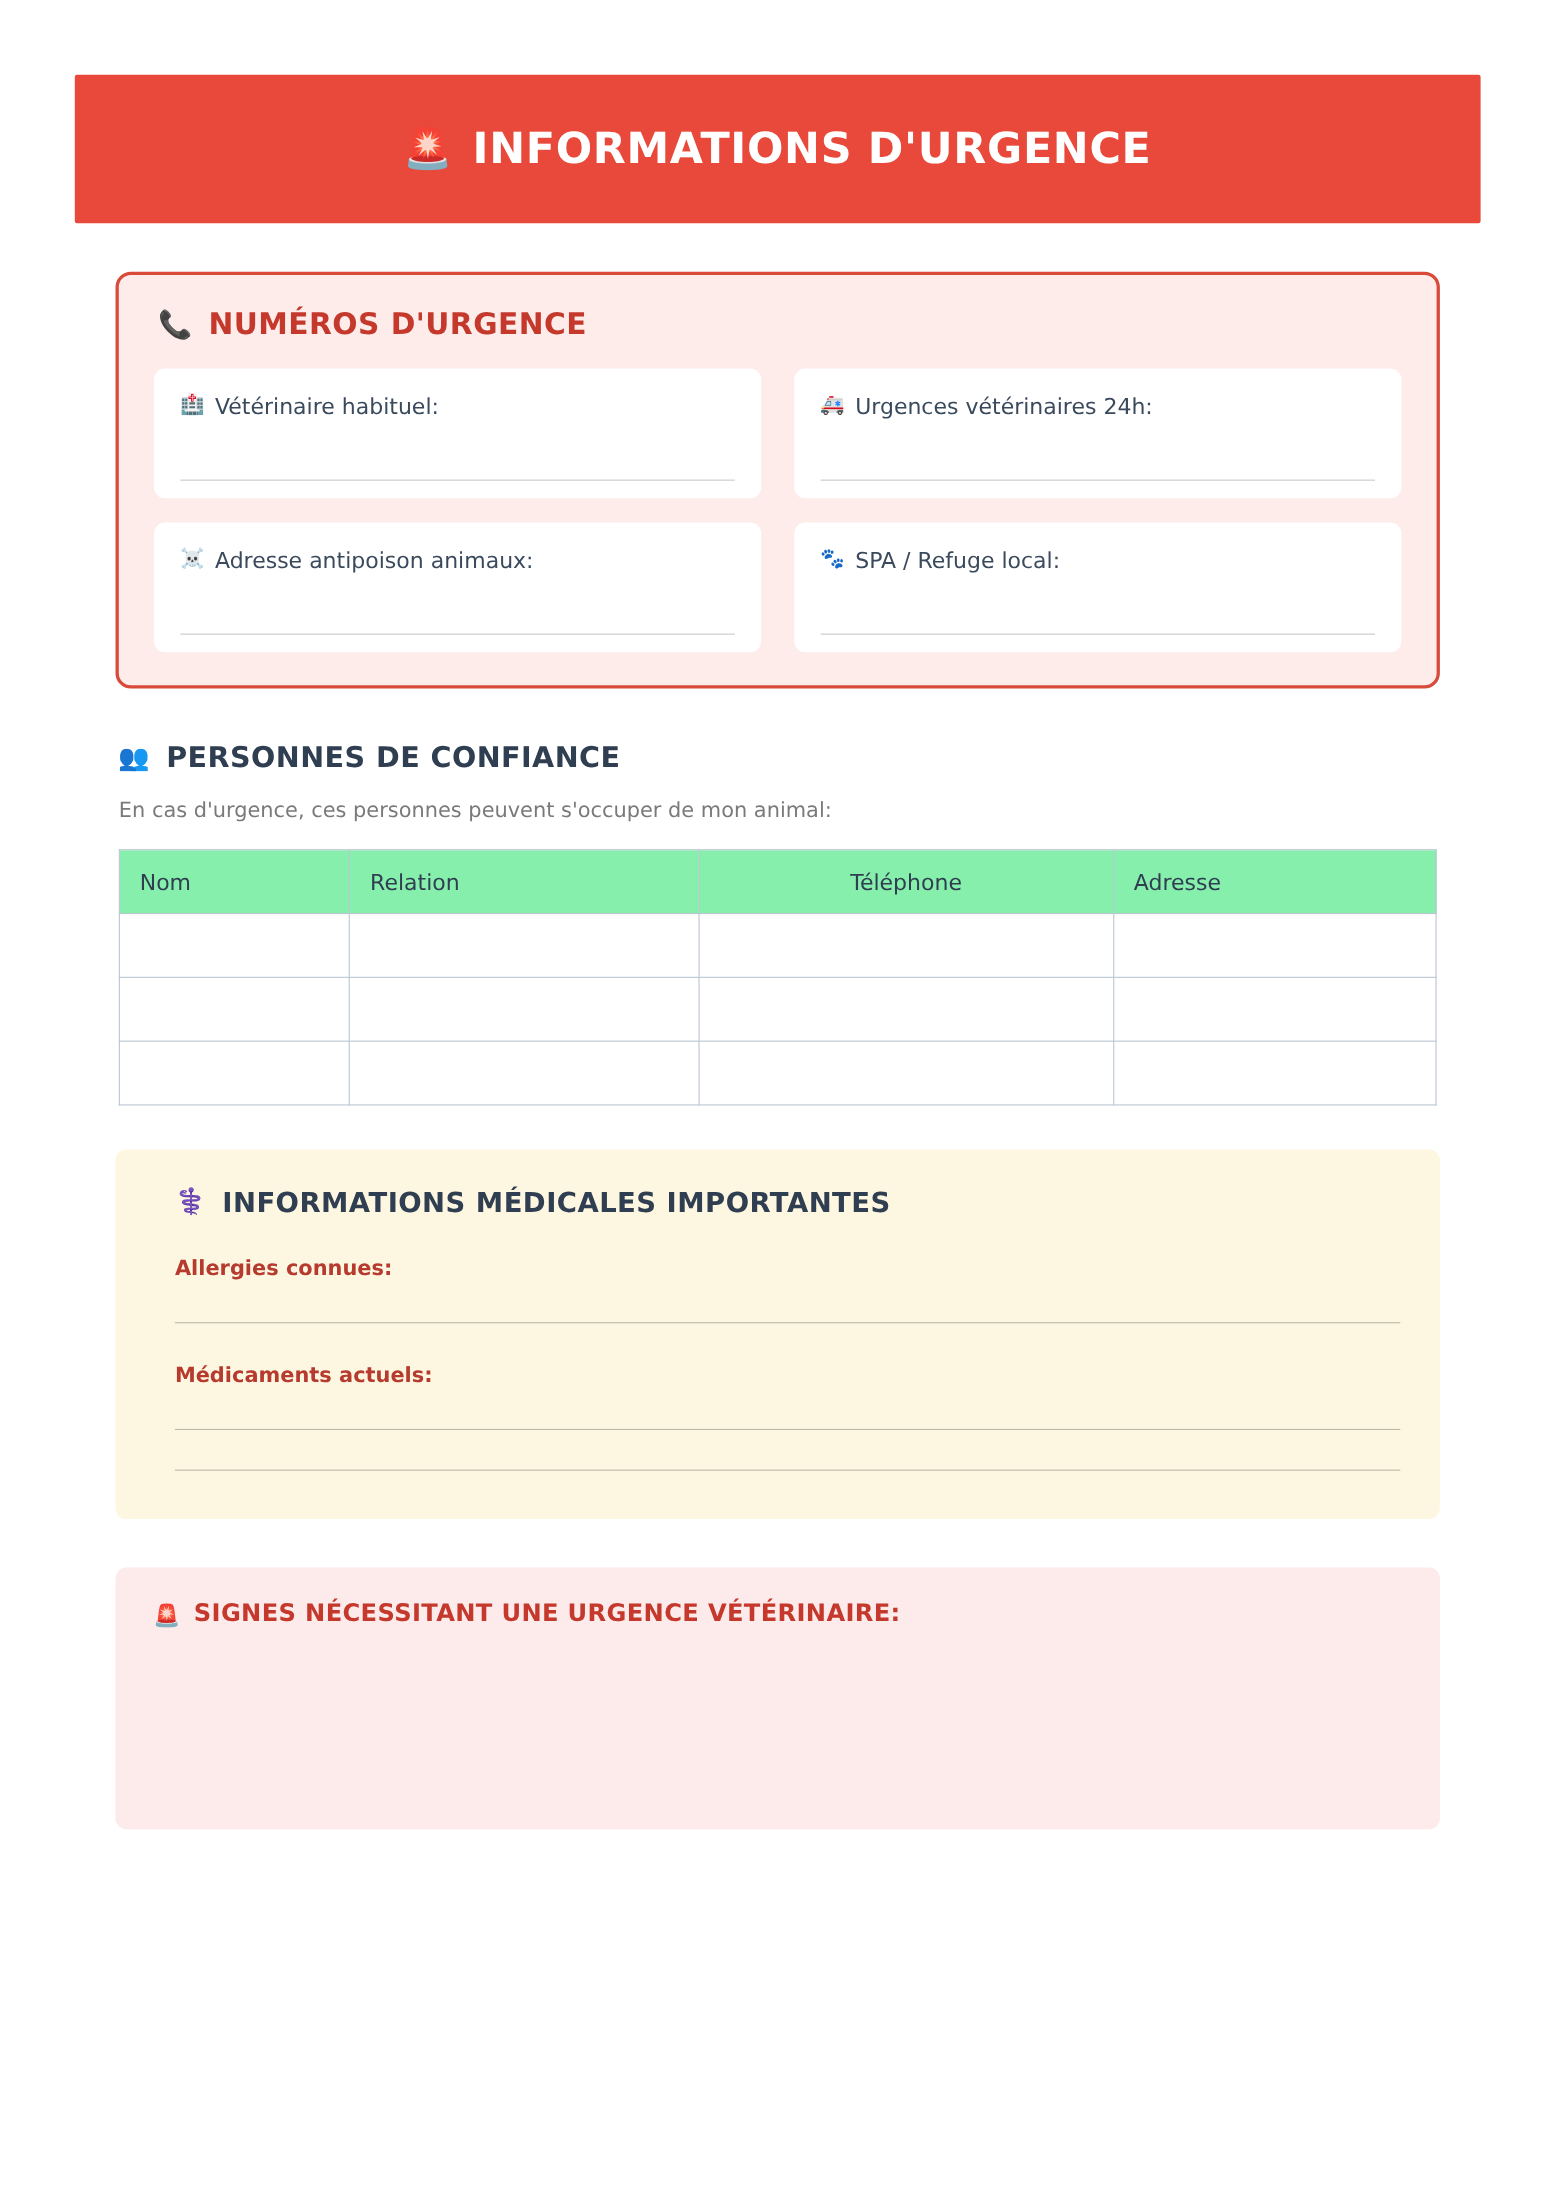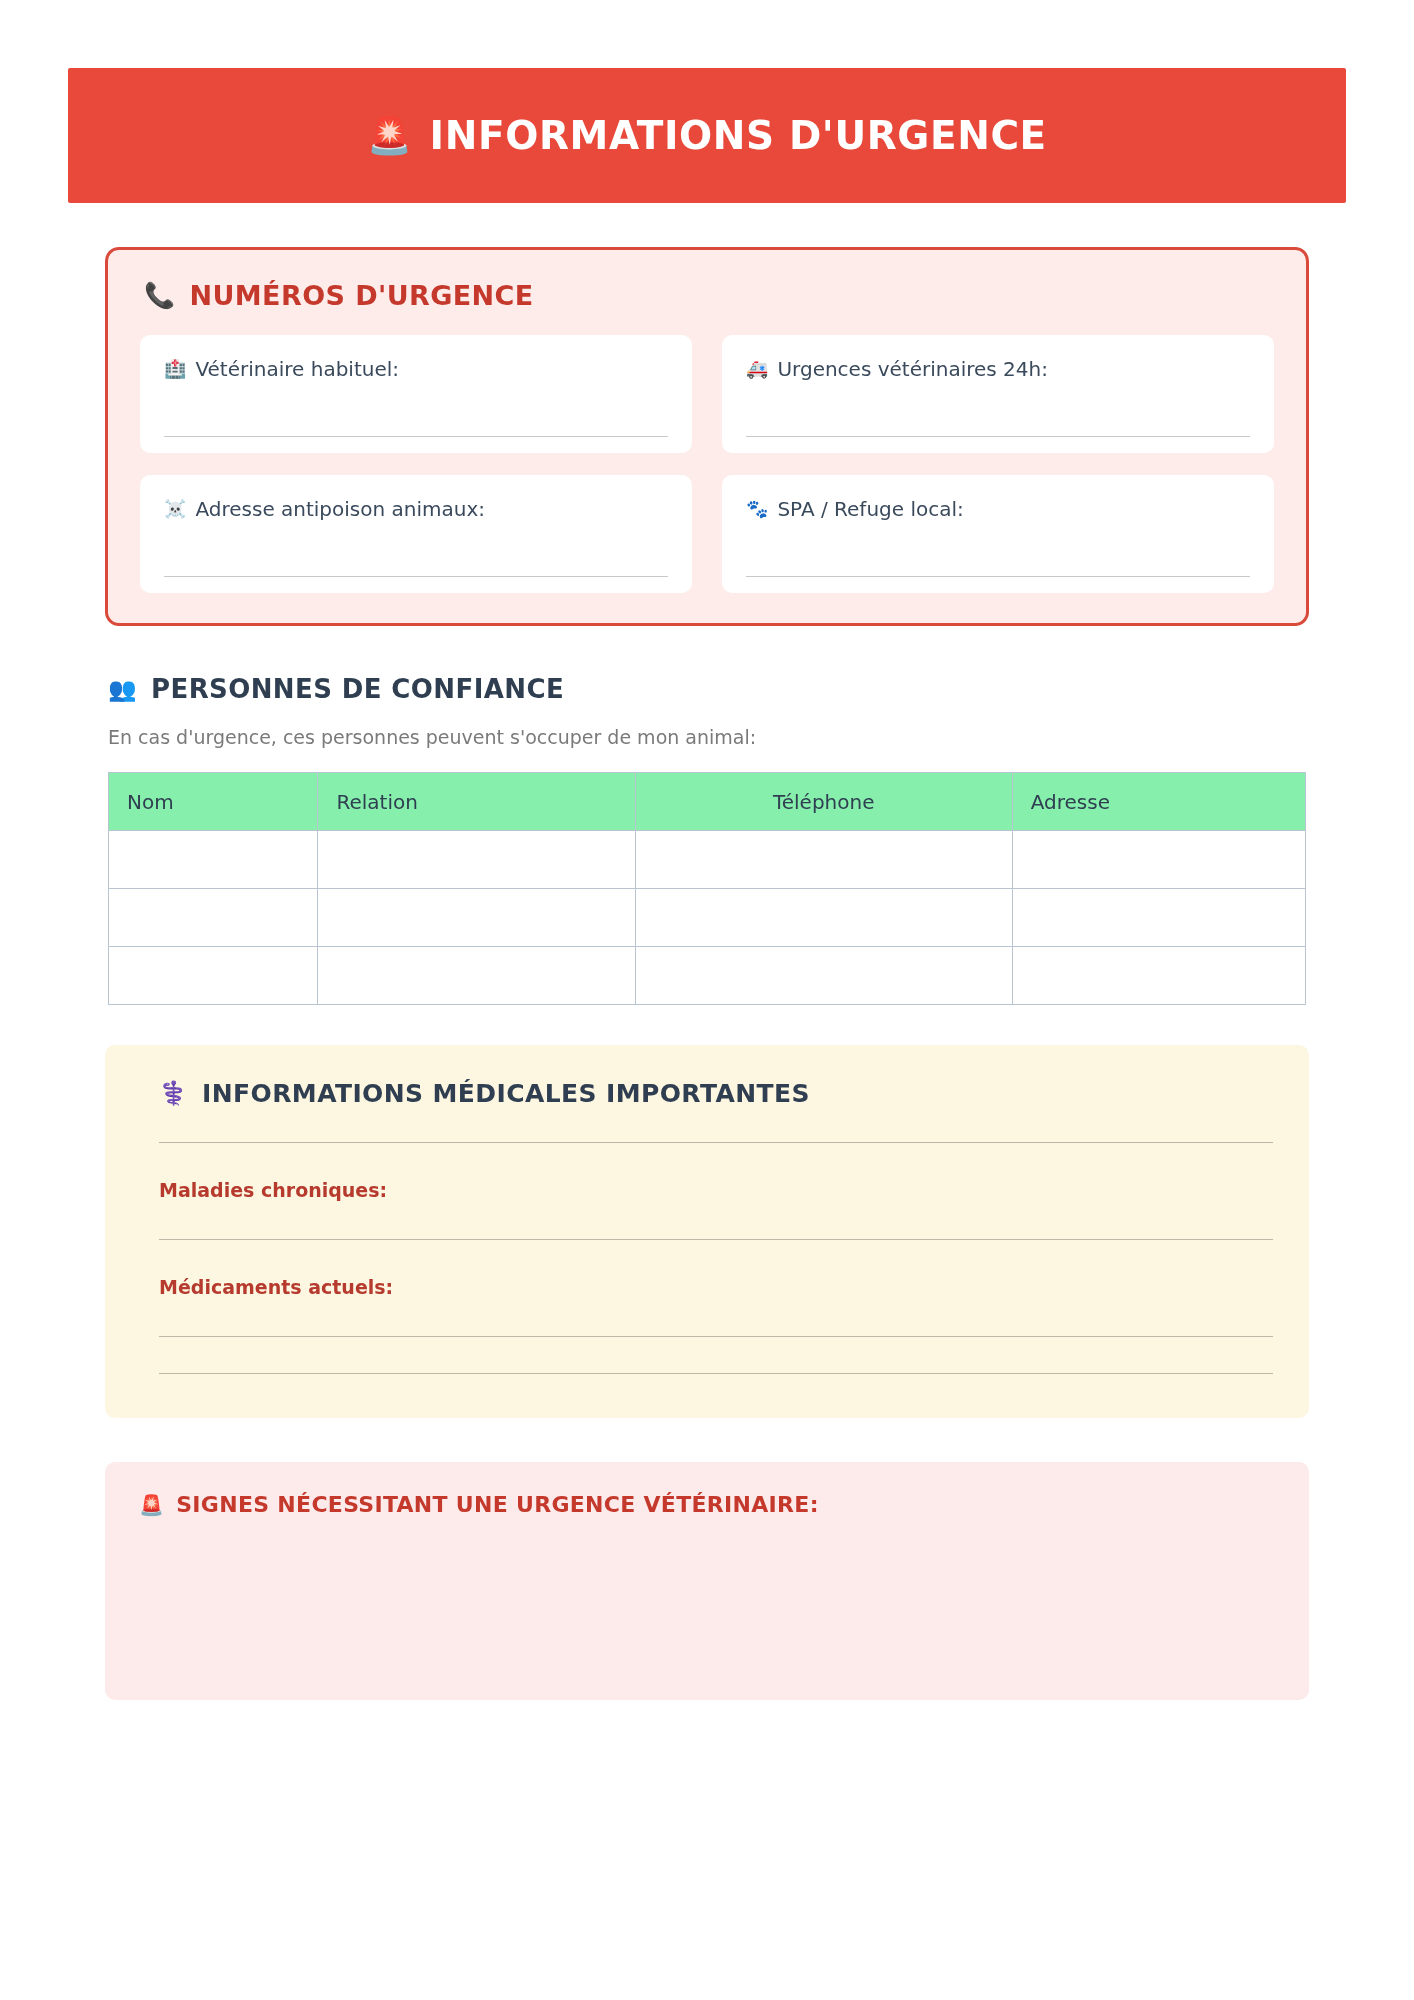--- a/index.html
+++ b/index.html
@@ -288,24 +288,21 @@
     </tbody>
   </table>
 
   <div class="med-box">
     <div class="med-title">
       <span class="m-emoji">⚕️</span>
       <span>INFORMATIONS MÉDICALES IMPORTANTES</span>
     </div>
 
     <div class="med-field">
-      <div class="med-line"></div>
-    </div>
-    <div class="med-field">
-      <div class="med-label">Maladies chroniques:</div>
+      <div class="med-label">Allergies connues:</div>
       <div class="med-line"></div>
     </div>
     <div class="med-field">
       <div class="med-label">Médicaments actuels:</div>
       <div class="med-line"></div>
     </div>
     <div class="med-field">
       <div class="med-line"></div>
     </div>
   </div>

